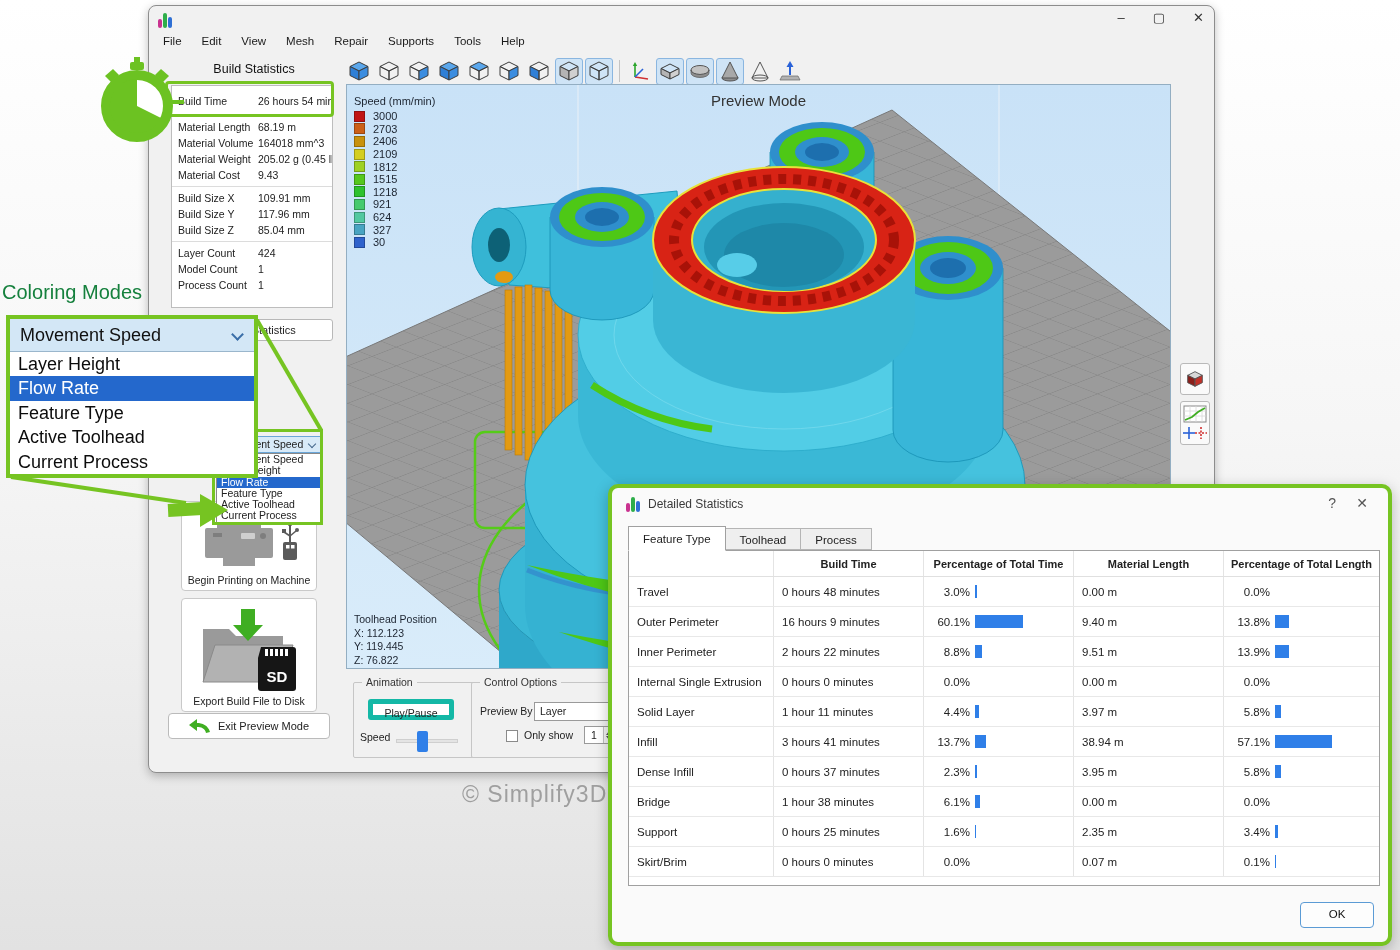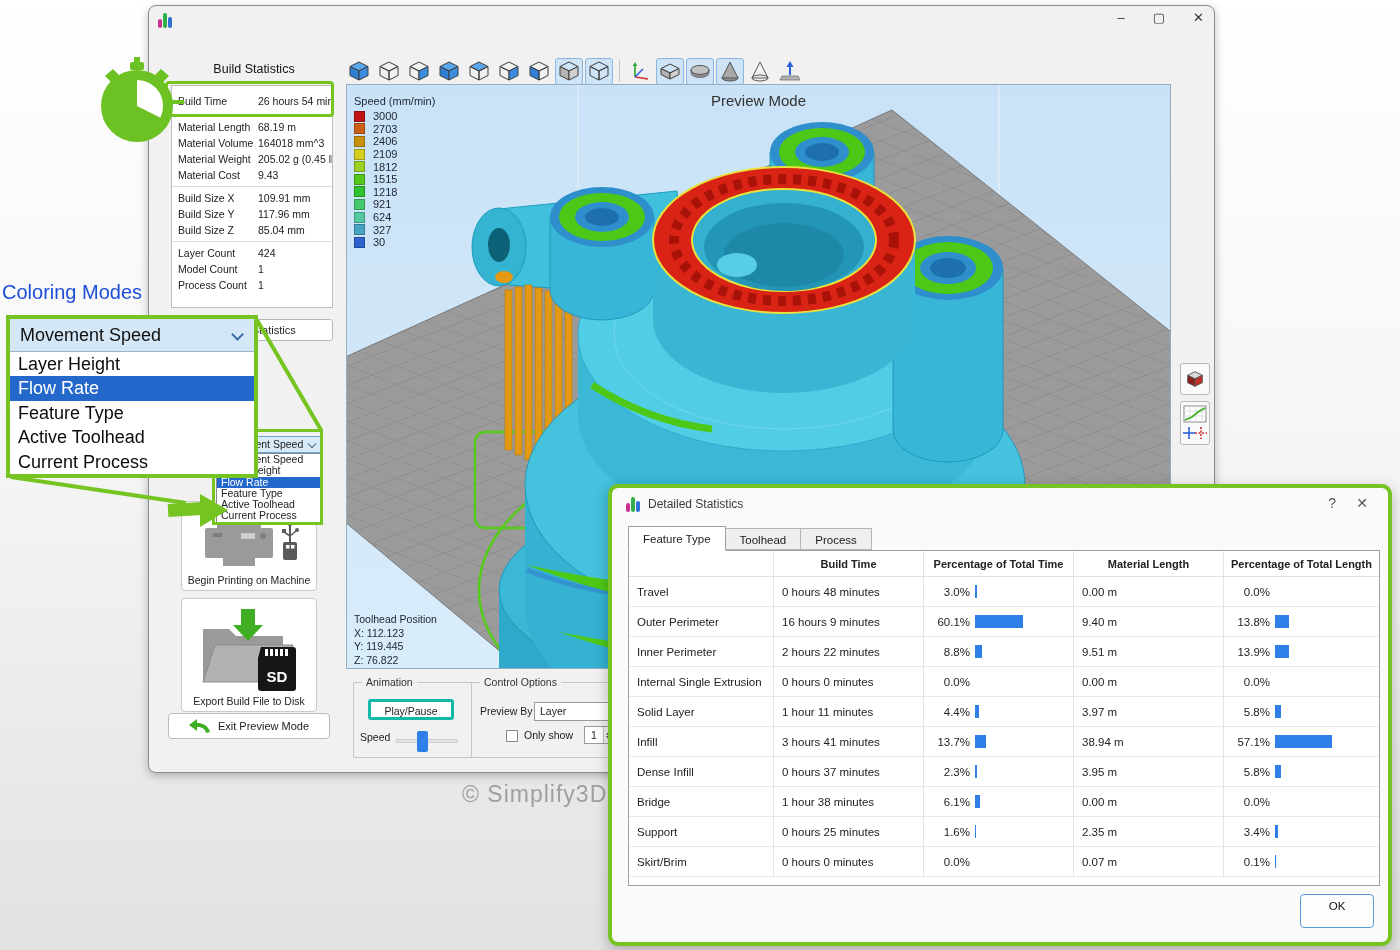--- a/index.html
+++ b/index.html
@@ -67,42 +67,42 @@
 #toolheadpos{left:7px;top:528px;font-size:10.5px;color:#1c2430;line-height:13.5px}
 
 .minitool{width:30px;background:#fafafa;border:1px solid #b9b9b9;border-radius:3px;display:flex;align-items:center;justify-content:center}
 #mt1{left:1031px;top:357px;height:32px}
 #mt2{left:1031px;top:395px;height:44px}
 
 
 .gbox{border:1px solid #c6c6c6;border-radius:2px;background:#f1f1f1}
 .gbox .glab{position:absolute;top:-7px;left:8px;background:#f1f1f1;padding:0 4px;font-size:10.5px;color:#333}
 #animbox{left:204px;top:676px;width:132px;height:76px}
-#ppbtn{left:14px;top:16px;width:86px;height:21px;background:#fff;border:3px solid #14b8a6;border-radius:3px;font-size:10.5px;text-align:center;line-height:19px}
+#ppbtn{left:14px;top:16px;width:86px;height:21px;background:#fff;border:5px solid #14b8a6;border-radius:3px;font-size:10.5px;text-align:center;line-height:19px}
 #speedlab{left:6px;top:48px;font-size:10.5px}
 #sltrack{left:42px;top:56px;width:62px;height:4px;background:#e4e4e4;border:1px solid #cfcfcf}
 #slhandle{left:20px;top:-9px;width:11px;height:21px;background:#2f7fe8;border-radius:2px}
 #ctrlbox{left:322px;top:676px;width:292px;height:76px}
 #pblab{left:8px;top:22px;font-size:10.5px}
 #pbcombo{left:62px;top:19px;width:150px;height:19px;background:#fff;border:1px solid #9a9a9a;font-size:10.5px;line-height:17px;padding-left:5px}
 #oscheck{left:34px;top:47px;width:12px;height:12px;background:#fff;border:1px solid #8a8a8a}
 #oslab{left:52px;top:46px;font-size:10.5px}
 #osspin{left:112px;top:43px;width:30px;height:18px;background:#fff;border:1px solid #9a9a9a;display:flex}
 #osspin .v{flex:1;text-align:center;font-size:10.5px;line-height:16px}
 #osspin .arr{width:10px;border-left:1px solid #c0c0c0;background:#f2f2f2;display:flex;flex-direction:column;align-items:center;justify-content:center;gap:1px}
 .tri-u{width:0;height:0;border-left:3px solid transparent;border-right:3px solid transparent;border-bottom:4px solid #555}
 .tri-d{width:0;height:0;border-left:3px solid transparent;border-right:3px solid transparent;border-top:4px solid #555}
 #oslay{left:148px;top:46px;font-size:10.5px;white-space:nowrap}
 
 
 #watermark{left:462px;top:781px;font-size:23px;color:#9f9f9f;letter-spacing:1px;z-index:2}
 
 
 #stopwatch{left:92px;top:56px;z-index:40}
-#coloring-heading{left:2px;top:281px;font-size:20px;color:#1d4ed8;z-index:40}
+#coloring-heading{left:2px;top:281px;font-size:20px;color:#15803d;z-index:40}
 #callout{left:6px;top:315px;width:252px;height:163px;background:#fff;border:4px solid #76c422;z-index:35}
 #callout .head{height:33px;background:#d3e7f6;border-bottom:1px solid #9ab6cc;display:flex;align-items:center;font-size:18px;color:#111;padding-left:10px;position:relative}
 #callout .head .chev{position:absolute;right:12px;top:11px;width:9px;height:9px;border-right:2px solid #3a6ea8;border-bottom:2px solid #3a6ea8;transform:rotate(45deg)}
 #callout .opt{height:24.4px;line-height:24.4px;font-size:18px;padding-left:8px;color:#0c0c0c}
 #callout .opt.selected{background:#2468cc;color:#fff}
 #funnel{left:0;top:0;width:1400px;height:950px;pointer-events:none;z-index:36}
 
 
 #dialog{left:608px;top:484px;width:784px;height:462px;background:#fafafa;border:4px solid #76c422;border-radius:10px;
   box-shadow:0 4px 14px rgba(0,0,0,.25);z-index:50}
@@ -115,21 +115,21 @@
 .tab.selected{background:#fff;height:25px;line-height:25px;border:1px solid #a0a0a0;border-bottom:1px solid #fff;position:relative;z-index:2;margin-bottom:-1px}
 #tpanel{left:16px;top:62px;width:752px;height:336px;background:#fff;border:1px solid #a0a0a0;overflow:hidden}
 .t-row{display:grid;grid-template-columns:144px 150px 150px 150px 1fr;height:30px;border-bottom:1px solid #e8e8e8;align-items:center}
 .t-head{height:26px;border-bottom:1px solid #e0e0e0;font-weight:bold}
 .t-row>div{height:100%;display:flex;align-items:center;border-left:1px solid #e4e4e4;overflow:hidden}
 .t-row>div:first-child{border-left:none}
 .cell-l{padding-left:8px;font-size:11.5px;white-space:nowrap}
 .t-head .cell-c{justify-content:center;font-size:11px;padding-left:0}
 .pctcell .pv{width:46px;text-align:right;font-size:11.5px}
 .pctcell .bar{height:13px;background:#2f7fe8;margin-left:5px}
-#okbtn{right:14px;bottom:14px;width:74px;height:34px;background:#fdfdfd;border:1.5px solid #5b9bd5;border-radius:4px;
+#okbtn{right:14px;bottom:14px;width:74px;height:26px;background:#fdfdfd;border:1.5px solid #5b9bd5;border-radius:4px;
   font-size:11.5px;text-align:center;line-height:23px;color:#111}
 .logobars{display:inline-flex;align-items:flex-end;gap:1px;height:16px}
 .logobars i{display:block;width:4px;border-radius:2px}
 .lb-p{height:9px;background:#c9328f}
 .lb-g{height:15px;background:#2fae4a}
 .lb-b{height:11px;background:#2e6fd4}
 </style>
 </head>
 <body>
 
@@ -141,20 +141,31 @@
         <i class="lb-g"></i>
         <i class="lb-b"></i>
       </span>
     <div class="abs" id="wincontrols">
       <span>–</span>
       <span>▢</span>
       <span>✕</span>
     </div>
   </div>
 
+  <div class="abs" id="menubar">
+
+  <div class="mi"><span>File</span></div>
+      <div class="mi"><span>Edit</span></div>
+      <div class="mi"><span>View</span></div>
+      <div class="mi"><span>Mesh</span></div>
+      <div class="mi"><span>Repair</span></div>
+      <div class="mi"><span>Supports</span></div>
+      <div class="mi"><span>Tools</span></div>
+      <div class="mi"><span>Help</span></div>
+    </div>
 
   <div class="abs" id="toolbar">
     <span style="display:flex;gap:2px">
 
         <div class="tbtn">
           <svg class="cube v-solid" viewBox="0 0 24 22">
             <polygon class="ftop" points="12,2 21,6.5 12,11 3,6.5"></polygon>
             <polygon class="fleft" points="3,6.5 12,11 12,20 3,15.5"></polygon>
             <polygon class="fright" points="21,6.5 12,11 12,20 21,15.5"></polygon>
           </svg>

